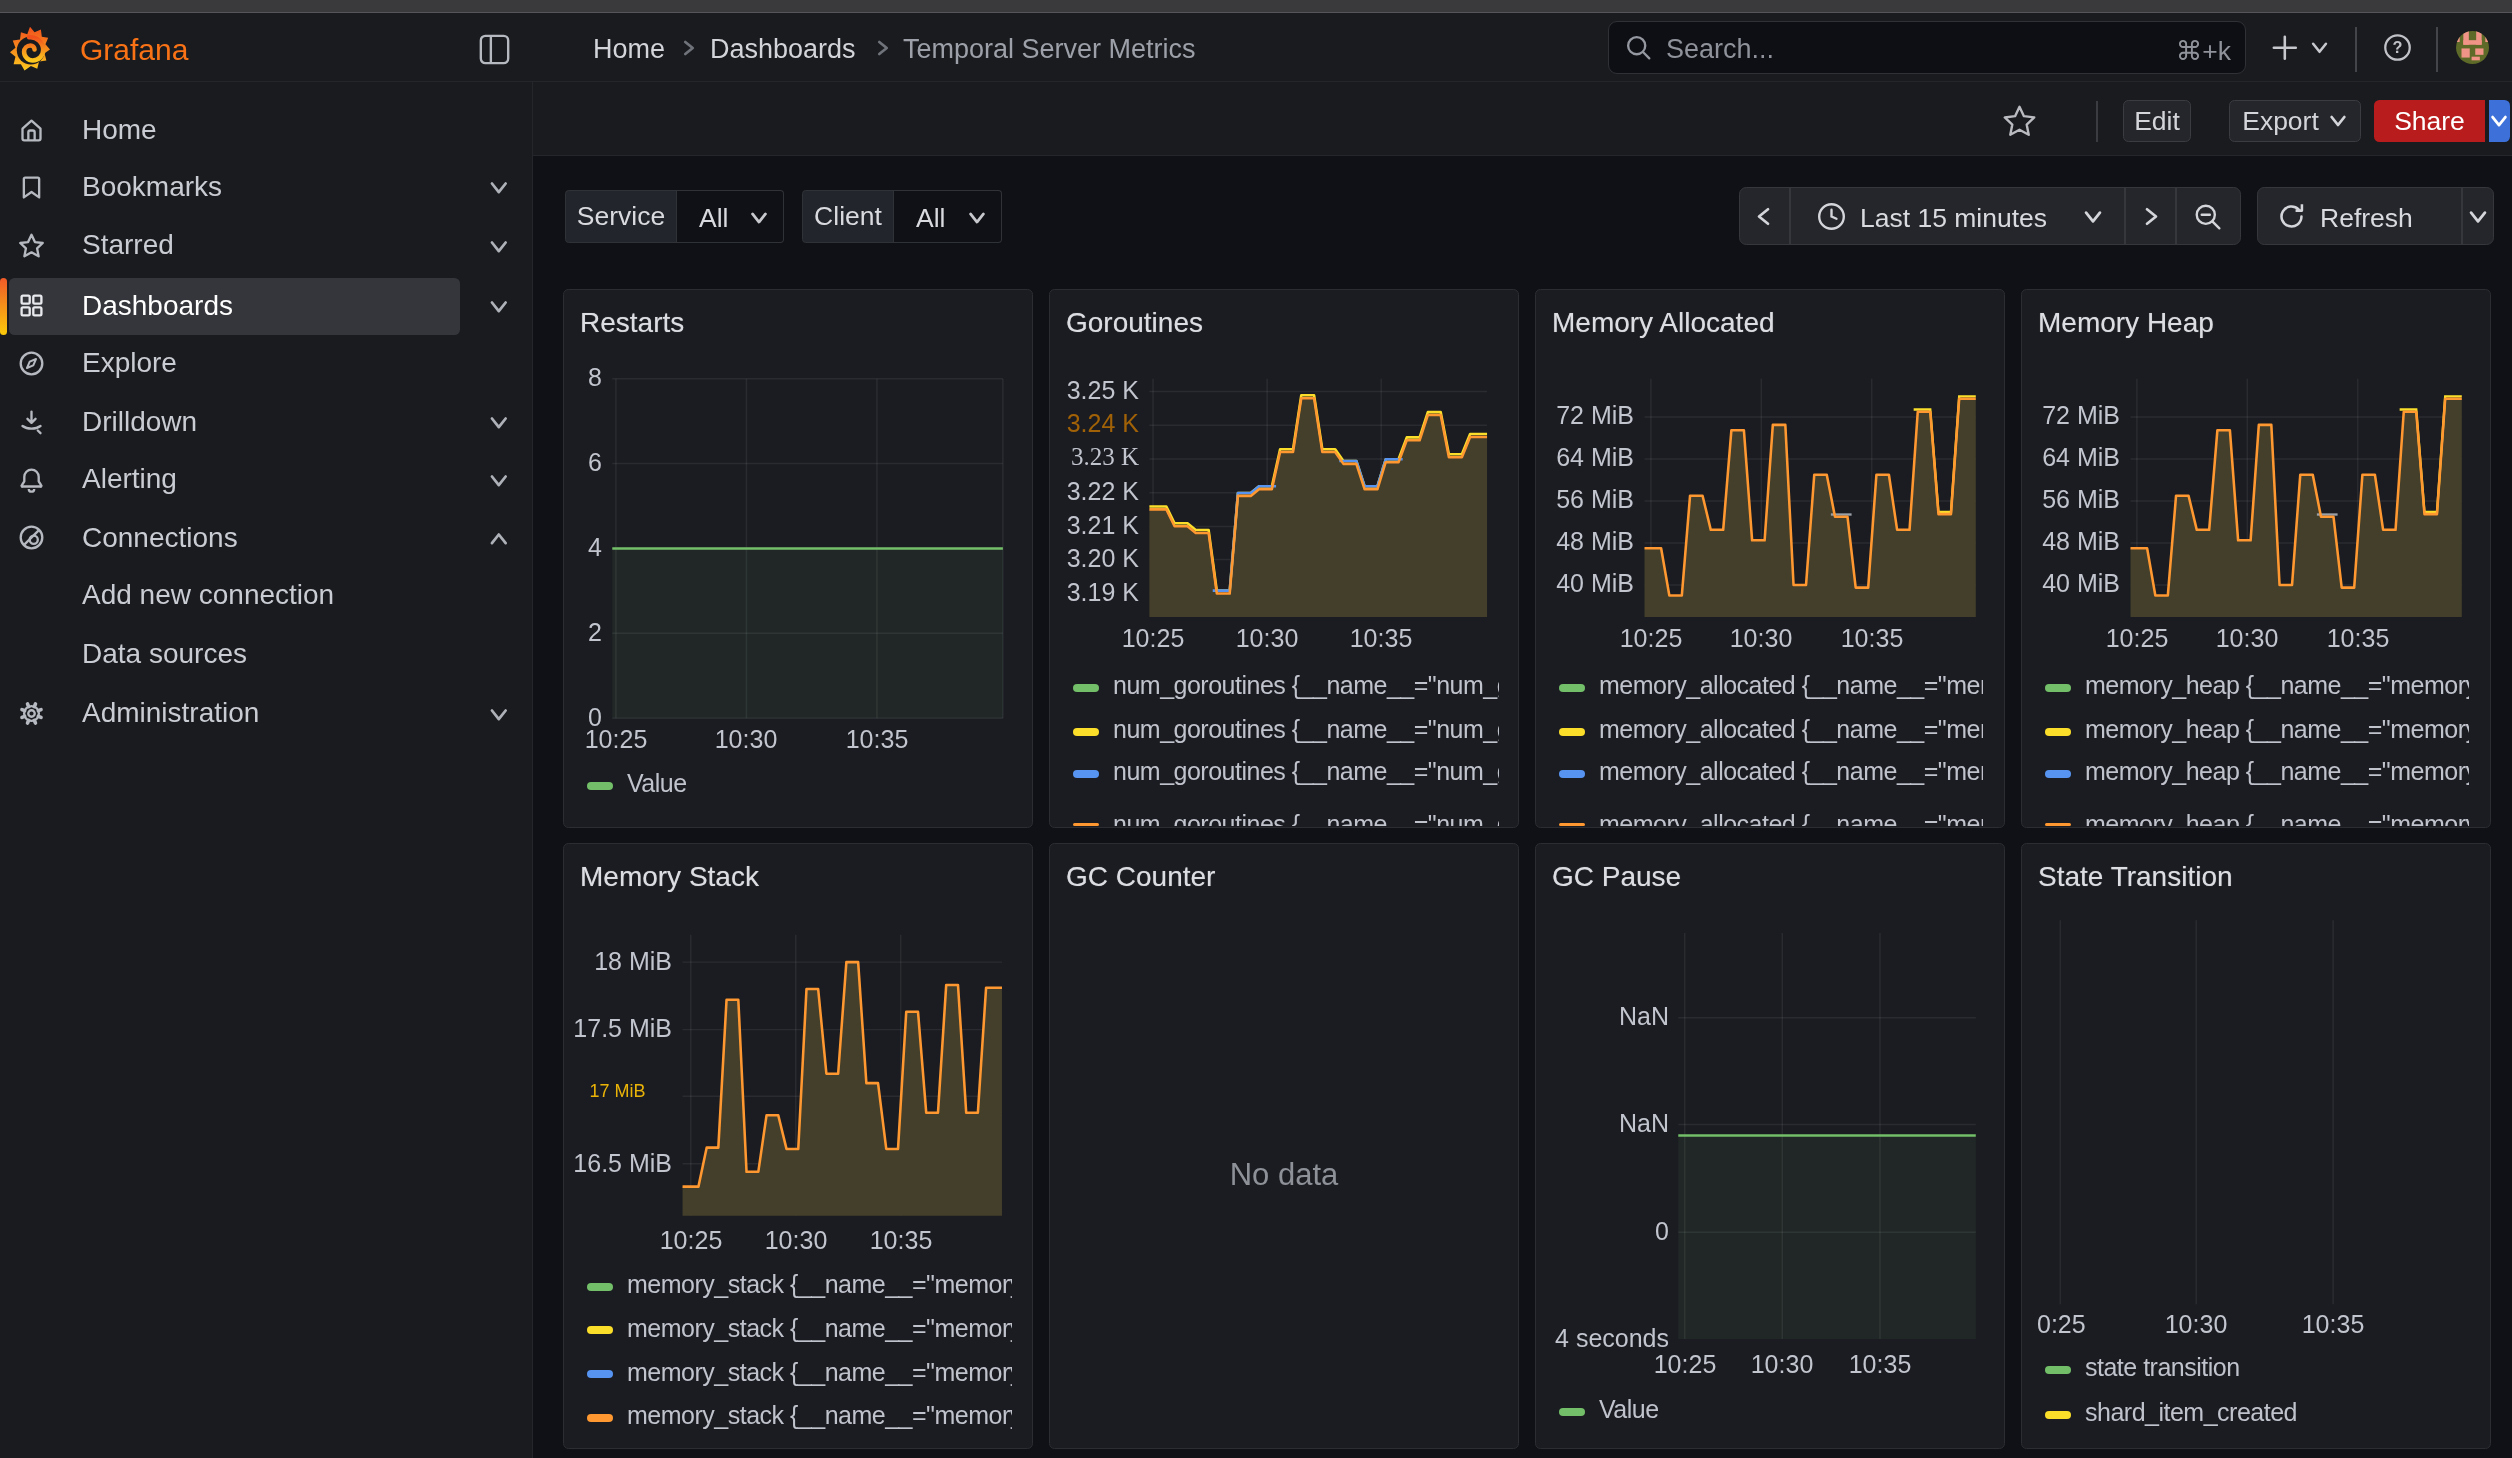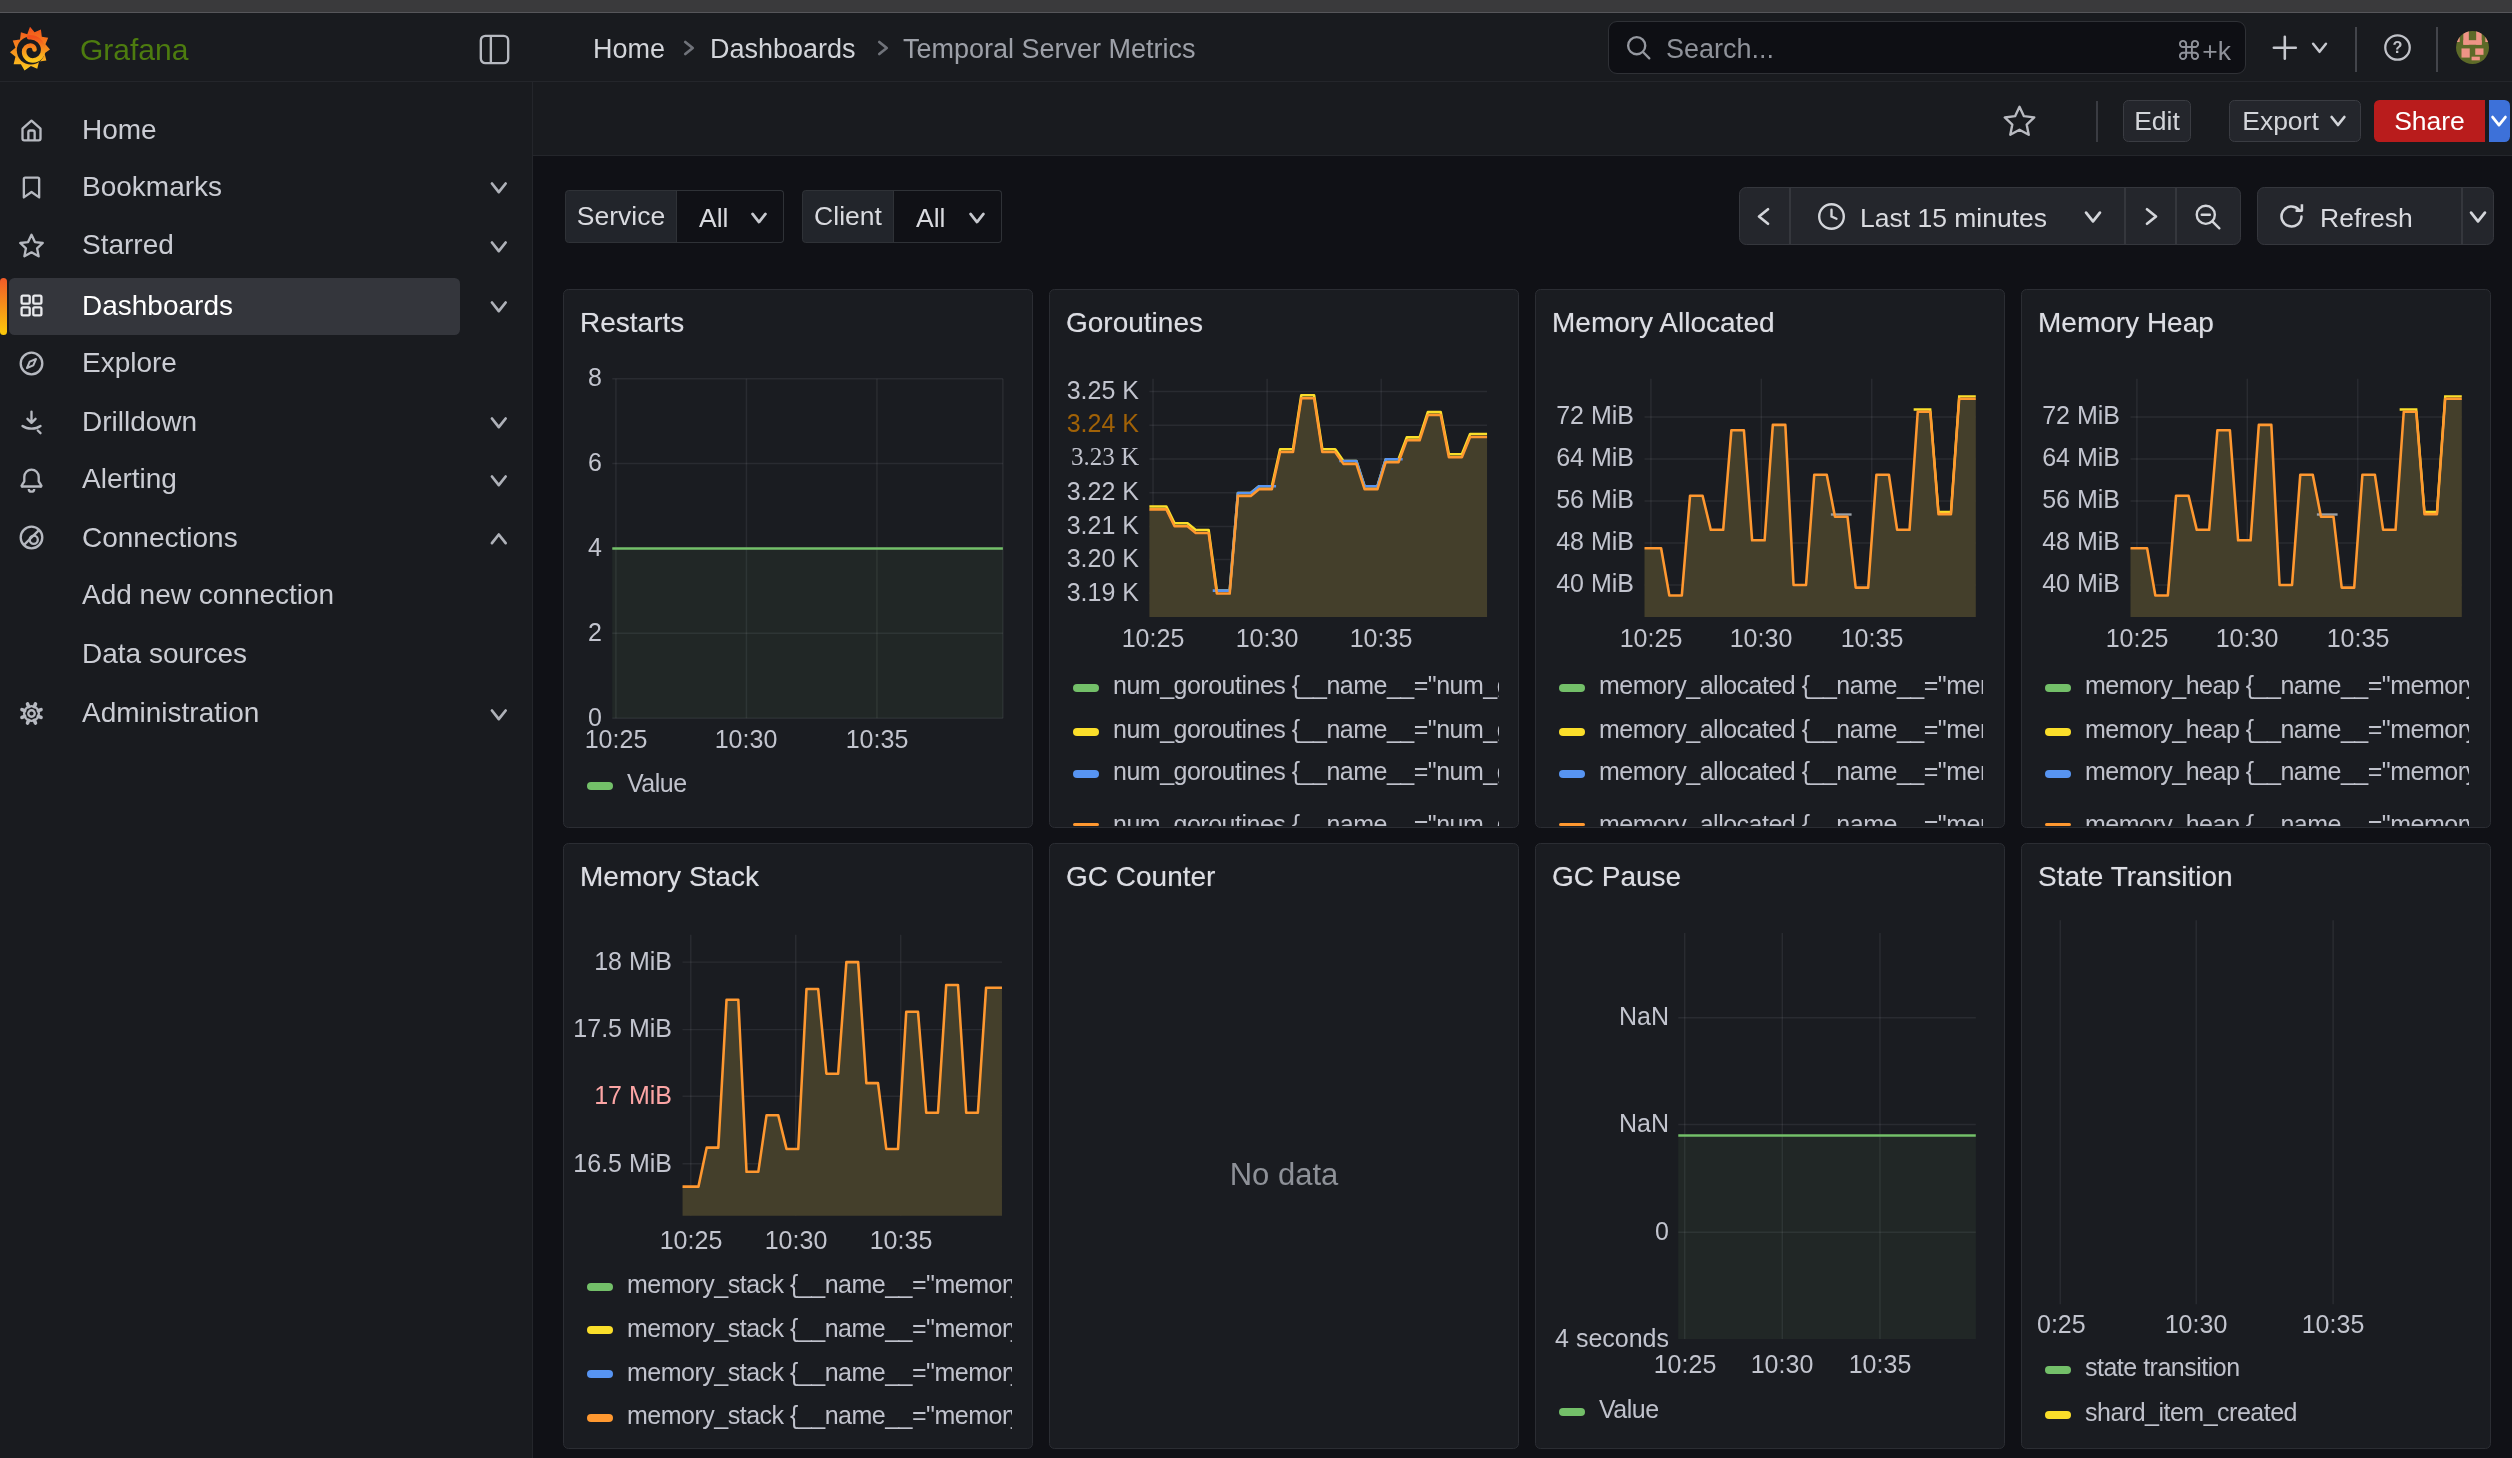--- a/index.html
+++ b/index.html
@@ -11,21 +11,21 @@
 <defs>
       <linearGradient id="glg" x1="0" y1="0" x2="0" y2="1">
 <stop offset="0" stop-color="#f2501c"></stop>
         <stop offset="1" stop-color="#fcc81e"></stop>
       </linearGradient>
     </defs>
 <path fill="url(#glg)" d="M22 2 L27 8 L34 5 L35 13 L42 14 L39 21 L44 27 L38 31 L40 39 L32 40 L30 48 L23 45 L16 50 L12 43 L4 43 L6 35 L0 30 L6 25 L3 17 L11 16 L12 8 L19 10 Z"></path>
 <circle cx="23" cy="28" r="15.5" fill="#191b1f"></circle>
 <path d="M21 13.5 a 14 14 0 0 1 15.5 14 a 11.5 11.5 0 0 1 -11.5 11.5 a 9.5 9.5 0 0 1 -9.5 -9.5 a 7 7 0 0 1 7 -7 a 4.5 4.5 0 0 1 4.5 4.5" fill="none" stroke="url(#glg)" stroke-width="5" stroke-linecap="round"></path>
 </svg>
-<div style="position:absolute;left:80px;top:33px;width:183px;height:31px;font-size:30px;font-weight:500;color:#4d7c0f;">Grafana</div>
+<div style="position:absolute;left:80px;top:33px;width:183px;height:31px;font-size:30px;font-weight:500;color:#f97316;">Grafana</div>
 <svg style="position:absolute;left:479px;top:34px;" width="31" height="31" viewBox="0 0 34 34">
     <rect x="2" y="2" width="30" height="30" rx="5" fill="none" stroke="#b6b9c0" stroke-width="2.6"></rect>
     <line x1="13" y1="2" x2="13" y2="32" stroke="#b6b9c0" stroke-width="2.6"></line>
   </svg>
 <div style="position:absolute;left:593px;top:34px;width:82px;height:31px;font-size:27px;color:#d2d4d9;">Home</div>
 <svg style="position:absolute;left:678px;top:37px;" width="22" height="22" viewBox="0 0 24 24">
     <path d="M 7.9375 5.5 L 16.0625 12 L 7.9375 18.5" fill="none" stroke="#70737a" stroke-width="3" stroke-linecap="round" stroke-linejoin="round"></path>
   </svg>
 <div style="position:absolute;left:710px;top:34px;width:164px;height:31px;font-size:27px;color:#d2d4d9;">Dashboards</div>
 <svg style="position:absolute;left:872px;top:37px;" width="22" height="22" viewBox="0 0 24 24">
@@ -343,21 +343,21 @@
     <line x1="131" y1="277" x2="481" y2="277" stroke="rgba(204,204,220,0.085)" stroke-width="1.6"></line>
     <line x1="131" y1="351" x2="481" y2="351" stroke="rgba(204,204,220,0.085)" stroke-width="1.6"></line>
     <line x1="140" y1="100" x2="140" y2="408" stroke="rgba(204,204,220,0.085)" stroke-width="1.6"></line>
     <line x1="255" y1="100" x2="255" y2="408" stroke="rgba(204,204,220,0.085)" stroke-width="1.6"></line>
     <line x1="370" y1="100" x2="370" y2="408" stroke="rgba(204,204,220,0.085)" stroke-width="1.6"></line>
     <path d="M 131.0 376.0 L 148.4 376.0 L 157.4 333.3 L 170.2 333.3 L 179.2 171.2 L 192.1 171.2 L 201.1 359.8 L 214.0 359.8 L 223.0 297.9 L 235.9 297.9 L 244.9 334.7 L 257.8 334.7 L 266.8 159.5 L 279.6 159.5 L 288.6 252.3 L 301.5 252.3 L 310.5 130.0 L 323.4 130.0 L 332.4 262.6 L 345.2 262.6 L 354.2 334.7 L 367.1 334.7 L 376.1 184.5 L 389.0 184.5 L 398.0 295.0 L 410.9 295.0 L 419.9 155.0 L 432.8 155.0 L 441.8 295.0 L 454.6 295.0 L 463.6 158.0 L 481.0 158.0 L 481 408 L 131 408 Z" fill="#443f2b"></path>
     <path d="M 131.0 376.0 L 148.4 376.0 L 157.4 333.3 L 170.2 333.3 L 179.2 171.2 L 192.1 171.2 L 201.1 359.8 L 214.0 359.8 L 223.0 297.9 L 235.9 297.9 L 244.9 334.7 L 257.8 334.7 L 266.8 159.5 L 279.6 159.5 L 288.6 252.3 L 301.5 252.3 L 310.5 130.0 L 323.4 130.0 L 332.4 262.6 L 345.2 262.6 L 354.2 334.7 L 367.1 334.7 L 376.1 184.5 L 389.0 184.5 L 398.0 295.0 L 410.9 295.0 L 419.9 155.0 L 432.8 155.0 L 441.8 295.0 L 454.6 295.0 L 463.6 158.0 L 481.0 158.0" fill="none" stroke="#ff9830" stroke-width="2.8" stroke-linejoin="round"></path>
   </svg>
 <div style="position:absolute;left:563px;top:947px;width:109px;height:32px;font-size:25px;color:#c2c4ce;text-align:right;">18 MiB</div>
 <div style="position:absolute;left:563px;top:1014px;width:109px;height:32px;font-size:25px;color:#c2c4ce;text-align:right;">17.5 MiB</div>
-<div style="position:absolute;left:563px;top:1081px;width:109px;height:32px;font-size:25px;color:#fca5a5;text-align:right;">17 MiB</div>
+<div style="position:absolute;left:563px;top:1081px;width:109px;height:32px;font-size:18px;color:#eab308;text-align:center;">17 MiB</div>
 <div style="position:absolute;left:563px;top:1149px;width:109px;height:32px;font-size:25px;color:#c2c4ce;text-align:right;">16.5 MiB</div>
 <div style="position:absolute;left:627px;top:1226px;width:128px;height:32px;font-size:25px;color:#c2c4ce;text-align:center;">10:25</div>
 <div style="position:absolute;left:732px;top:1226px;width:128px;height:32px;font-size:25px;color:#c2c4ce;text-align:center;">10:30</div>
 <div style="position:absolute;left:837px;top:1226px;width:128px;height:32px;font-size:25px;color:#c2c4ce;text-align:center;">10:35</div>
 <div style="position:absolute;left:587px;top:1283px;width:25.6px;height:8.2px;background:#73bf69;border-radius:4.6px;"></div>
 <div style="position:absolute;left:627px;top:1270px;width:385px;height:35px;font-size:25px;letter-spacing:-0.5px;color:#c0c2cc;white-space:nowrap;overflow:hidden;">memory_stack {__name__="memory_sta</div>
 <div style="position:absolute;left:587px;top:1326px;width:25.6px;height:8.2px;background:#fade2a;border-radius:4.6px;"></div>
 <div style="position:absolute;left:627px;top:1314px;width:385px;height:35px;font-size:25px;letter-spacing:-0.5px;color:#c0c2cc;white-space:nowrap;overflow:hidden;">memory_stack {__name__="memory_sta</div>
 <div style="position:absolute;left:587px;top:1370px;width:25.6px;height:8.2px;background:#5794f2;border-radius:4.6px;"></div>
 <div style="position:absolute;left:627px;top:1358px;width:385px;height:35px;font-size:25px;letter-spacing:-0.5px;color:#c0c2cc;white-space:nowrap;overflow:hidden;">memory_stack {__name__="memory_sta</div>

